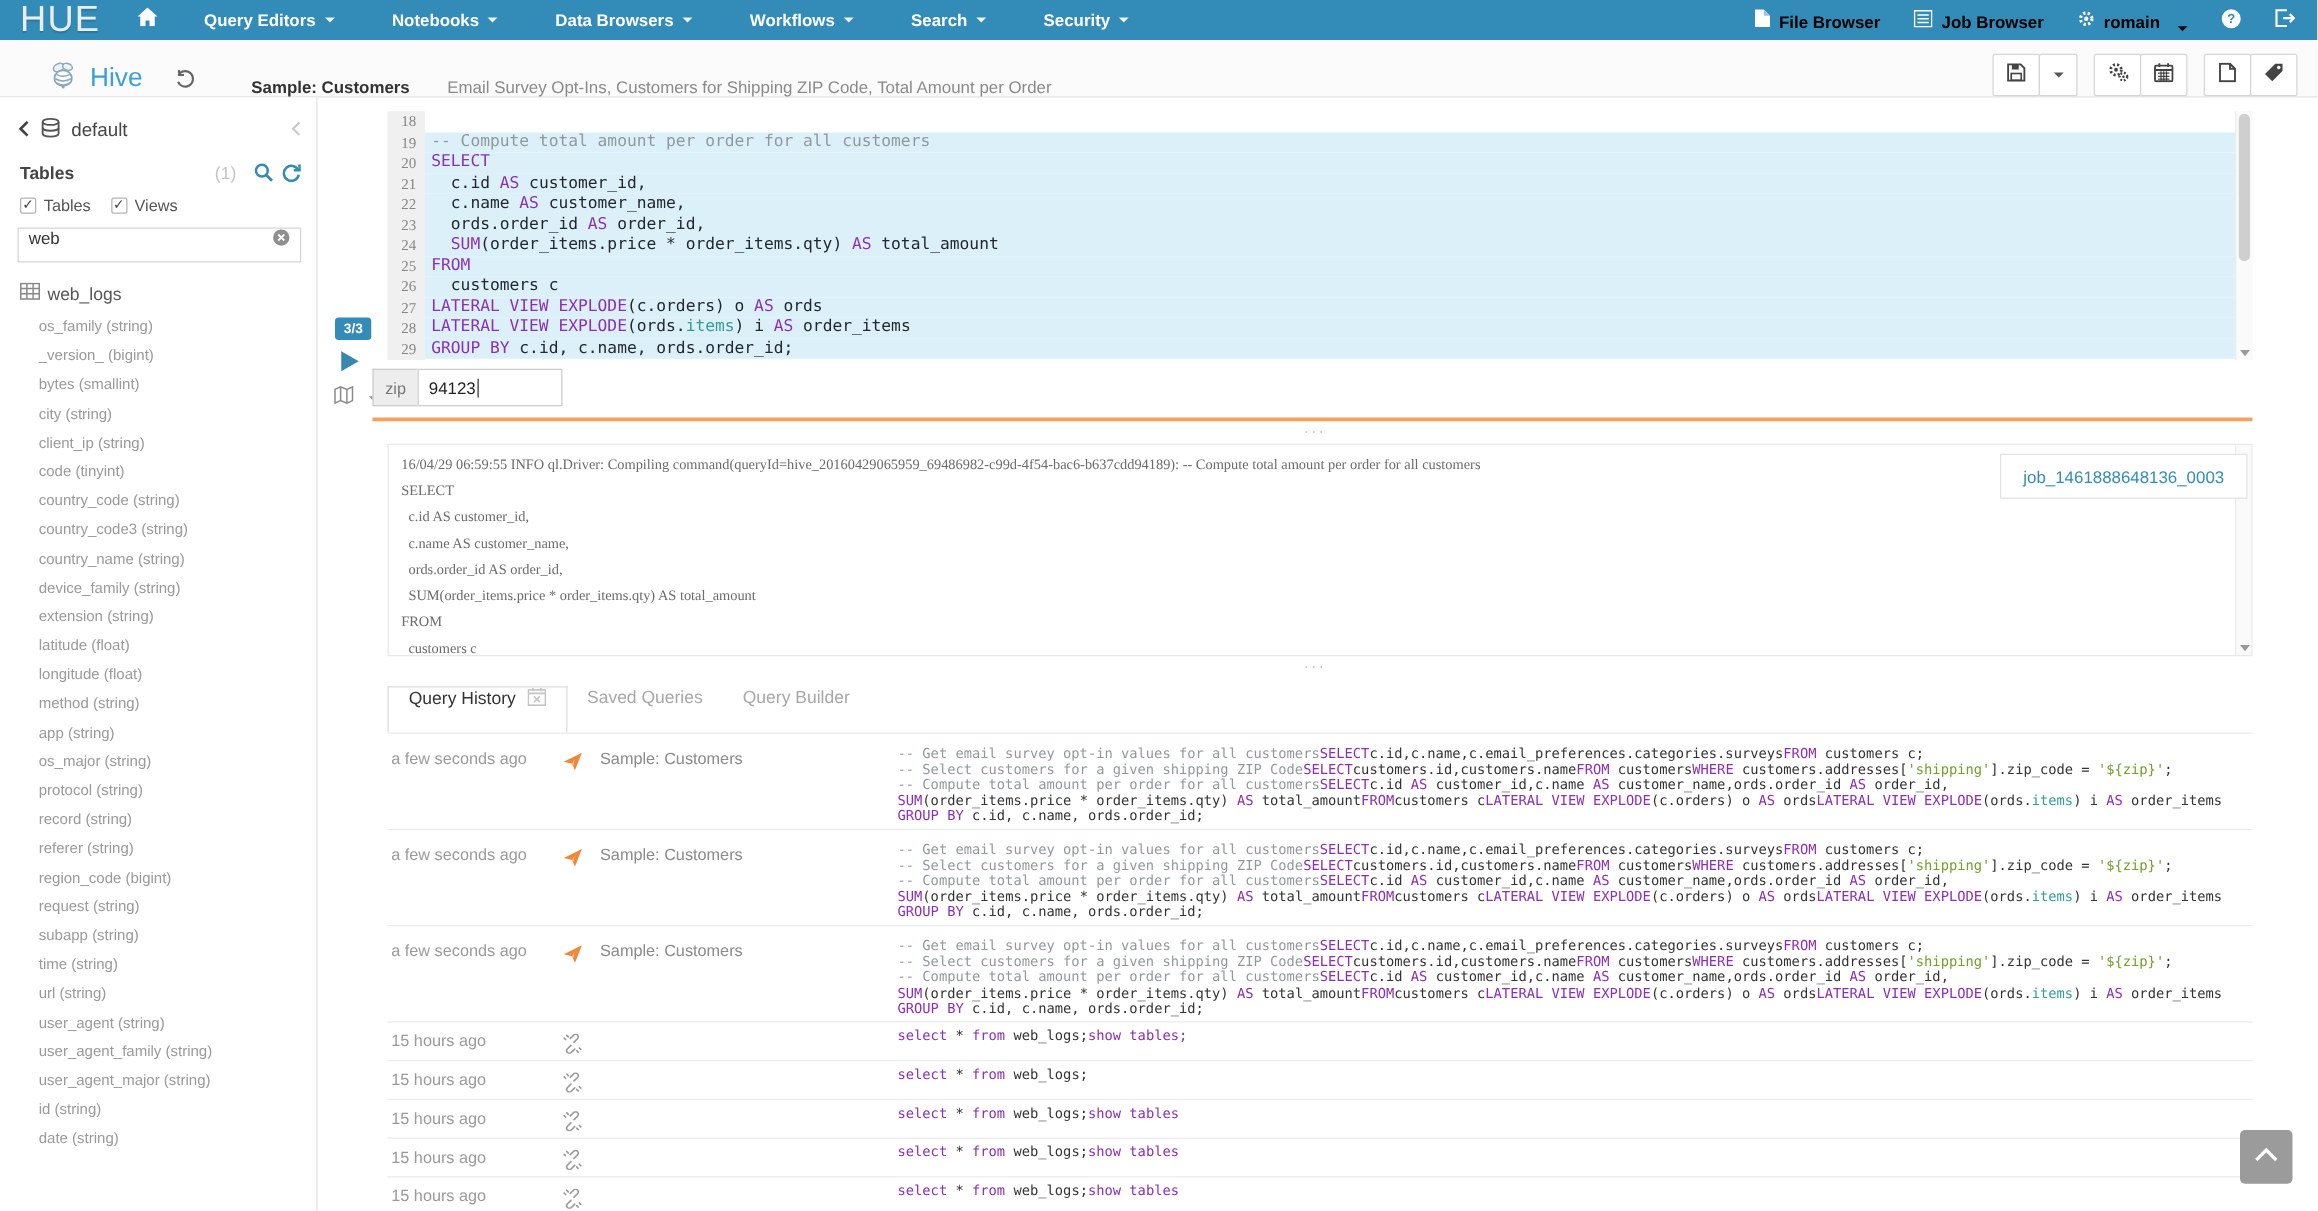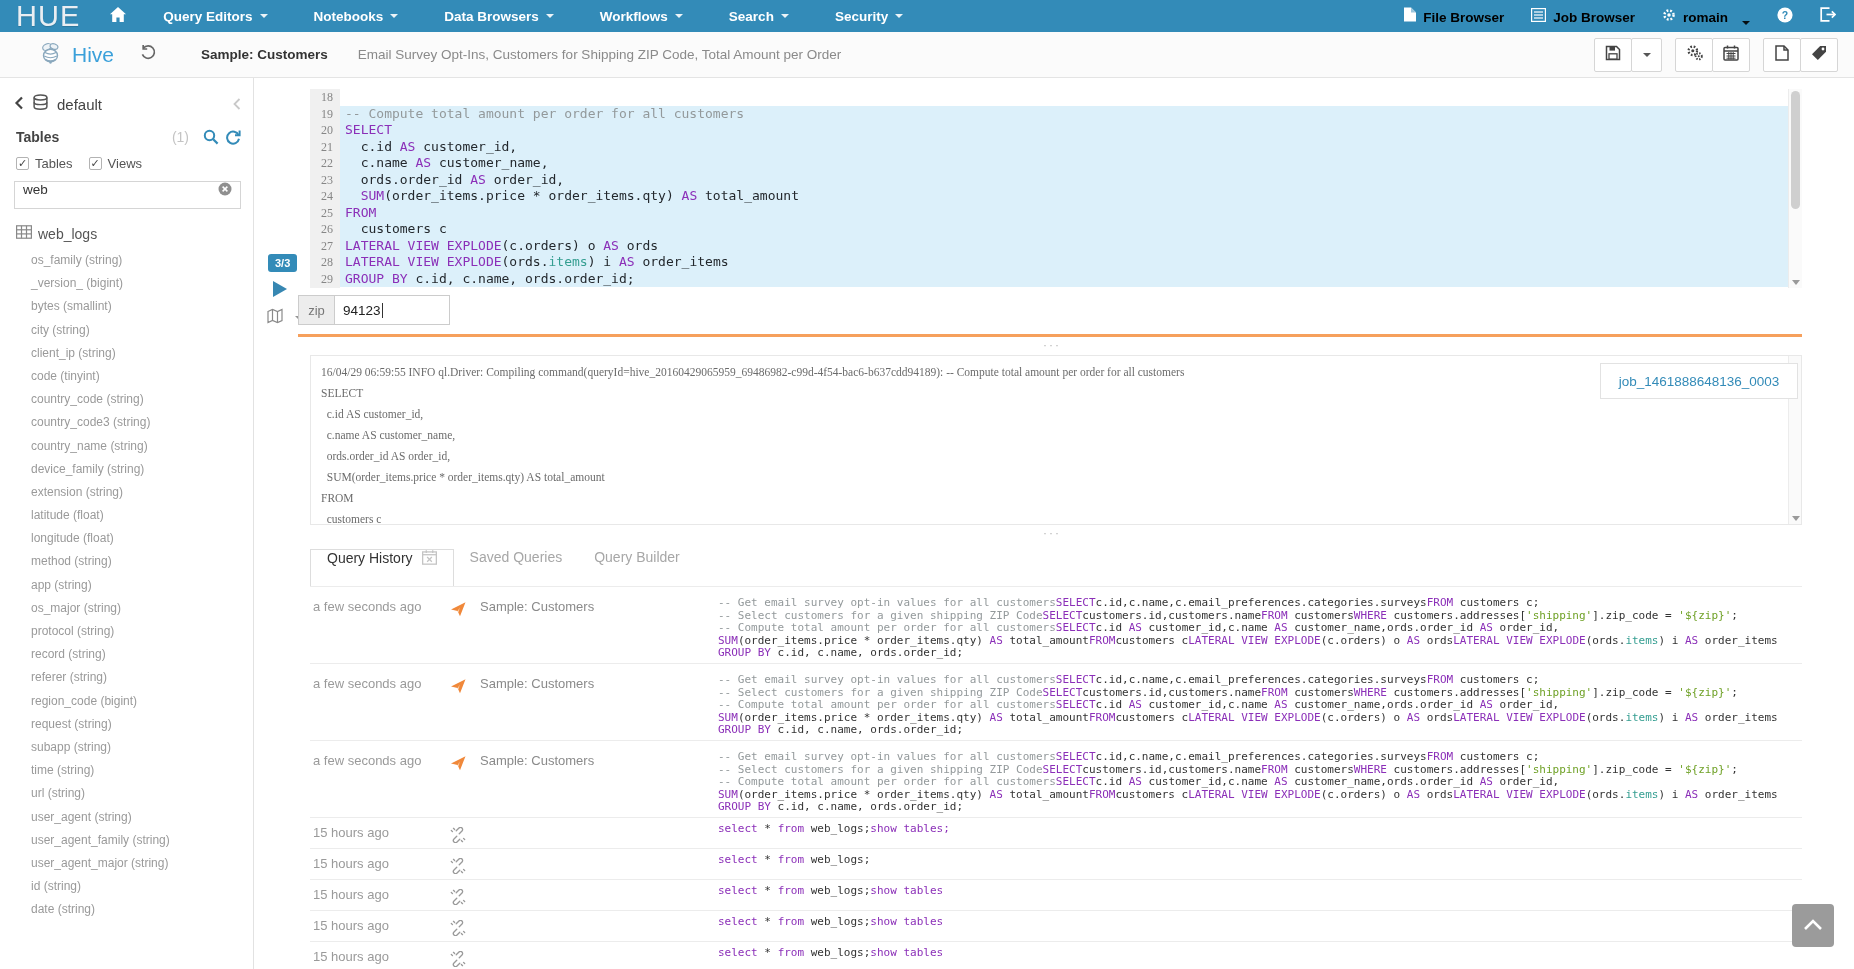--- a/index.html
+++ b/index.html
@@ -17,21 +17,21 @@
   .nav-item{display:flex;align-items:center;padding:0 23px;height:36px;font-size:13.5px;
     font-weight:700;color:#fff;cursor:pointer;white-space:nowrap}
   .cdown{width:0;height:0;border-left:4px solid transparent;border-right:4px solid transparent;
     border-top:4px solid currentColor;display:inline-block;margin-left:7px;opacity:.9}
   .nav-right{margin-left:auto;margin-right:18px;display:flex;align-items:center;gap:27px}
   .nav-right a{display:flex;align-items:flex-end;gap:7px;font-size:13.5px;font-weight:700;
     color:#000000;cursor:pointer;text-decoration:none;white-space:nowrap}
 
   
   .subbar{position:absolute;left:0;top:32px;width:100%;height:46px;background:#fbfbfb;
-    border-bottom:1px solid #e4e4e4;display:flex;align-items:center}
+    border-bottom:1px solid #e4e4e4;display:flex;align-items:flex-end}
   .hivelogo{margin-left:38px;display:flex;align-items:center;gap:8px;cursor:pointer}
   .hivelogo .appname{font-size:21px;color:#3aa0da}
   .histbtn{margin-left:26px;cursor:pointer;display:flex;align-items:center}
   .qname{margin-left:44px;font-size:13.5px;font-weight:700;color:#333}
   .qdesc{margin-left:30px;font-size:13.5px;color:#8a8a8a}
   .toolbar{margin-left:auto;margin-right:16px;display:flex;gap:13px}
   .btngroup{display:flex}
   .btn{width:38px;height:34px;border:1px solid #d6d6d6;background:#fff;display:flex;
     align-items:center;justify-content:center;color:#444;cursor:pointer;border-radius:2px}
   .btn+.btn{margin-left:-1px}

